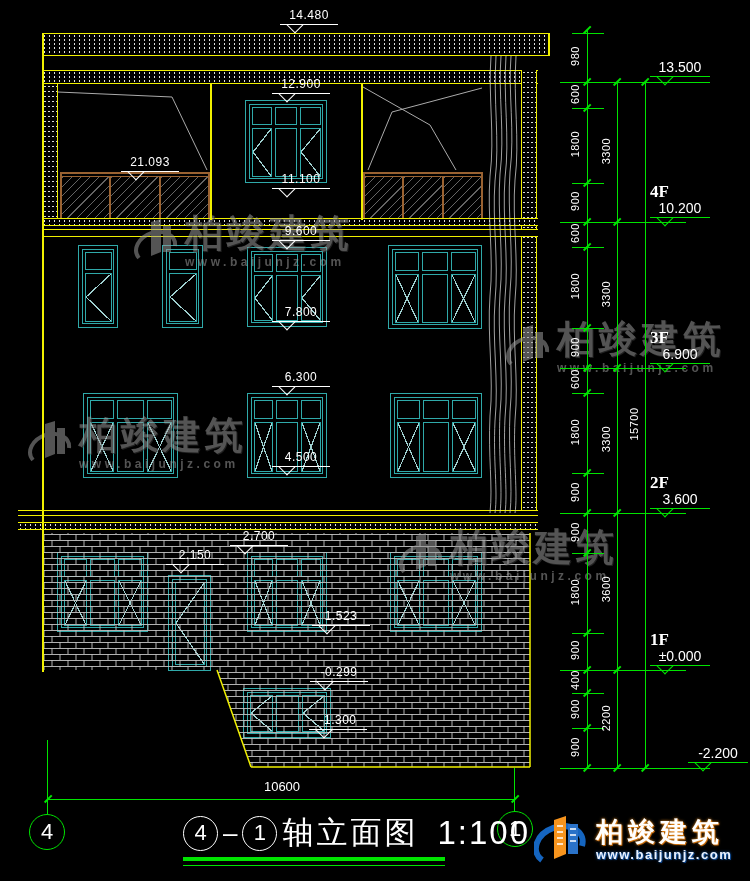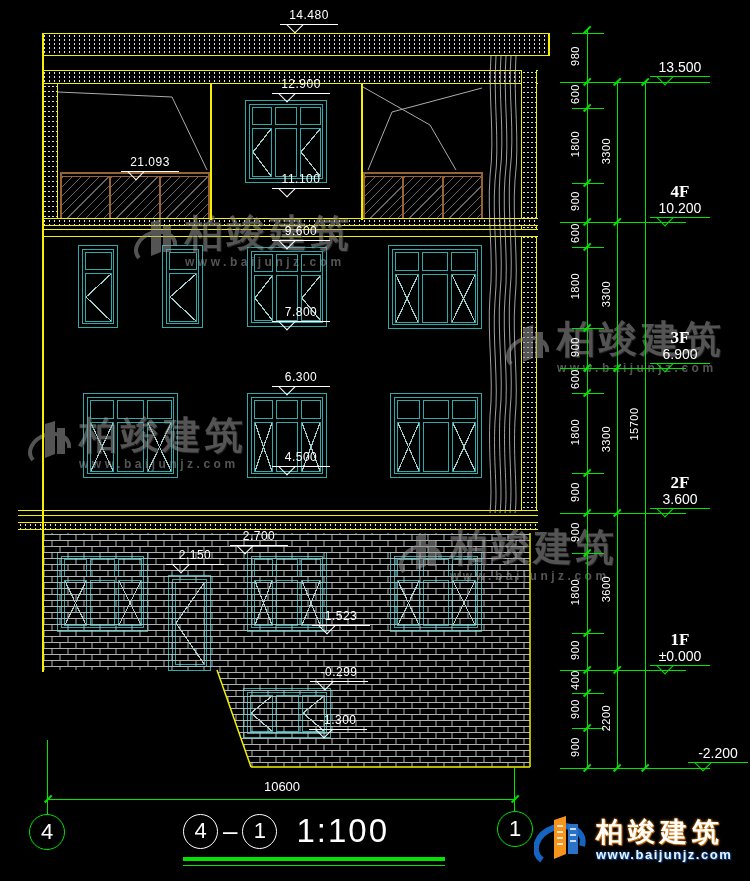--- a/index.html
+++ b/index.html
@@ -39,21 +39,21 @@
     background:repeating-linear-gradient(135deg,rgba(200,200,200,.5) 0 .8px,transparent .8px 6.5px);}
   .rpanel:last-child{border-right:none;}
   
   .em{position:absolute;width:58px;z-index:6;}
   .em .eml{color:#fff;font-size:12px;line-height:1.15;text-align:center;letter-spacing:.5px;
     border-bottom:1px solid #fff;padding-bottom:1px;white-space:nowrap;}
   .em .emv{width:11px;height:11px;border-left:1px solid #fff;border-bottom:1px solid #fff;
     transform:rotate(-45deg);margin-left:9px;margin-top:-6px;}
   
   .fm{position:absolute;width:60px;z-index:6;}
-  .fm .fl{color:#fff;font-family:"Liberation Serif",serif;font-weight:bold;font-size:17px;text-align:center;line-height:1;}
+  .fm .fl{color:#fff;font-family:"Liberation Serif",serif;font-weight:bold;font-size:17px;line-height:1;}
   .fm .fe{color:#fff;font-size:14px;text-align:center;border-bottom:1.2px solid #00e400;
     padding-bottom:1px;white-space:nowrap;line-height:1.15;}
   .fm .fv{width:11px;height:11px;border-left:1.2px solid #00e400;border-bottom:1.2px solid #00e400;
     transform:rotate(-45deg);margin-left:9px;margin-top:-6px;}
   
   .d1{position:absolute;width:44px;text-align:center;color:#fff;font-size:11px;
     transform:rotate(-90deg);z-index:5;letter-spacing:.5px;}
   .tk{position:absolute;width:10px;height:1.5px;background:#00e400;transform:rotate(-45deg);z-index:5;}
   .ln{position:absolute;z-index:4;}
   
@@ -482,20 +482,21 @@
     </div>
 
   <div id="titleblock">
     <div class="tcirc">
         <span>4</span>
       </div>
     <span style="font-size:26px;">–</span>
     <div class="tcirc">
         <span>1</span>
       </div>
+    <span class="tname">轴立面图</span>
     <span class="tscale">1:100</span>
   </div>
   <div class="ln g" style="left:183px;top:857px;width:262px;height:4px;"></div>
   <div class="ln g" style="left:183px;top:865px;width:262px;height:1px;"></div>
 
   <div id="logo">
     <svg width="54" height="60">
       <path d="M8,50 A24,18 -20 1 1 48,36" fill="none" stroke="#1565c0" stroke-width="6"></path>
       <polygon points="20,10 32,6 32,44 20,49" fill="#f7941d"></polygon>
       <rect x="34" y="14" width="10" height="30" fill="#2a72c8"></rect>

